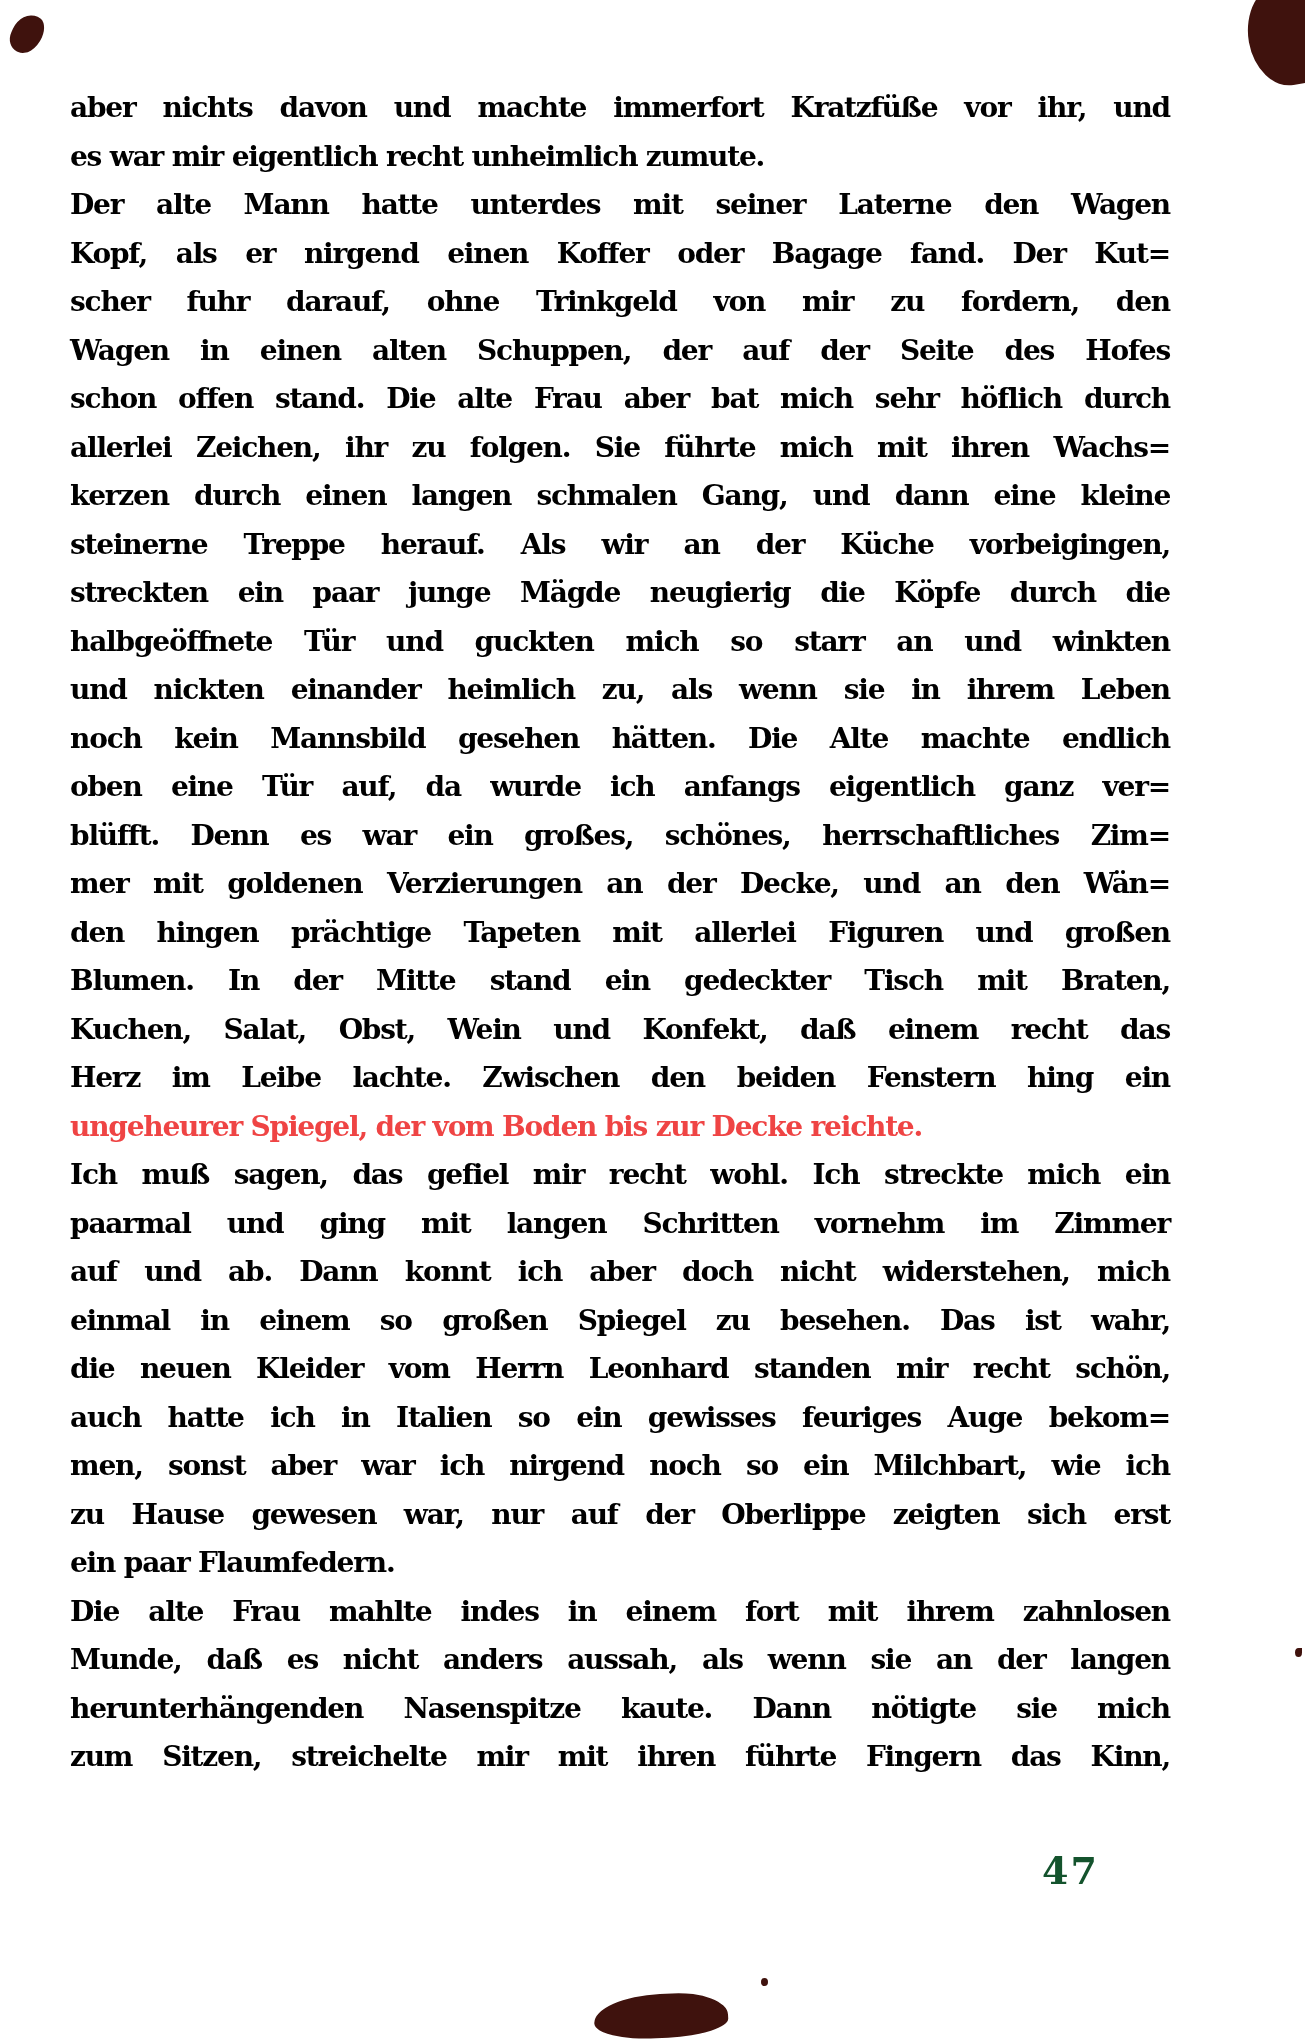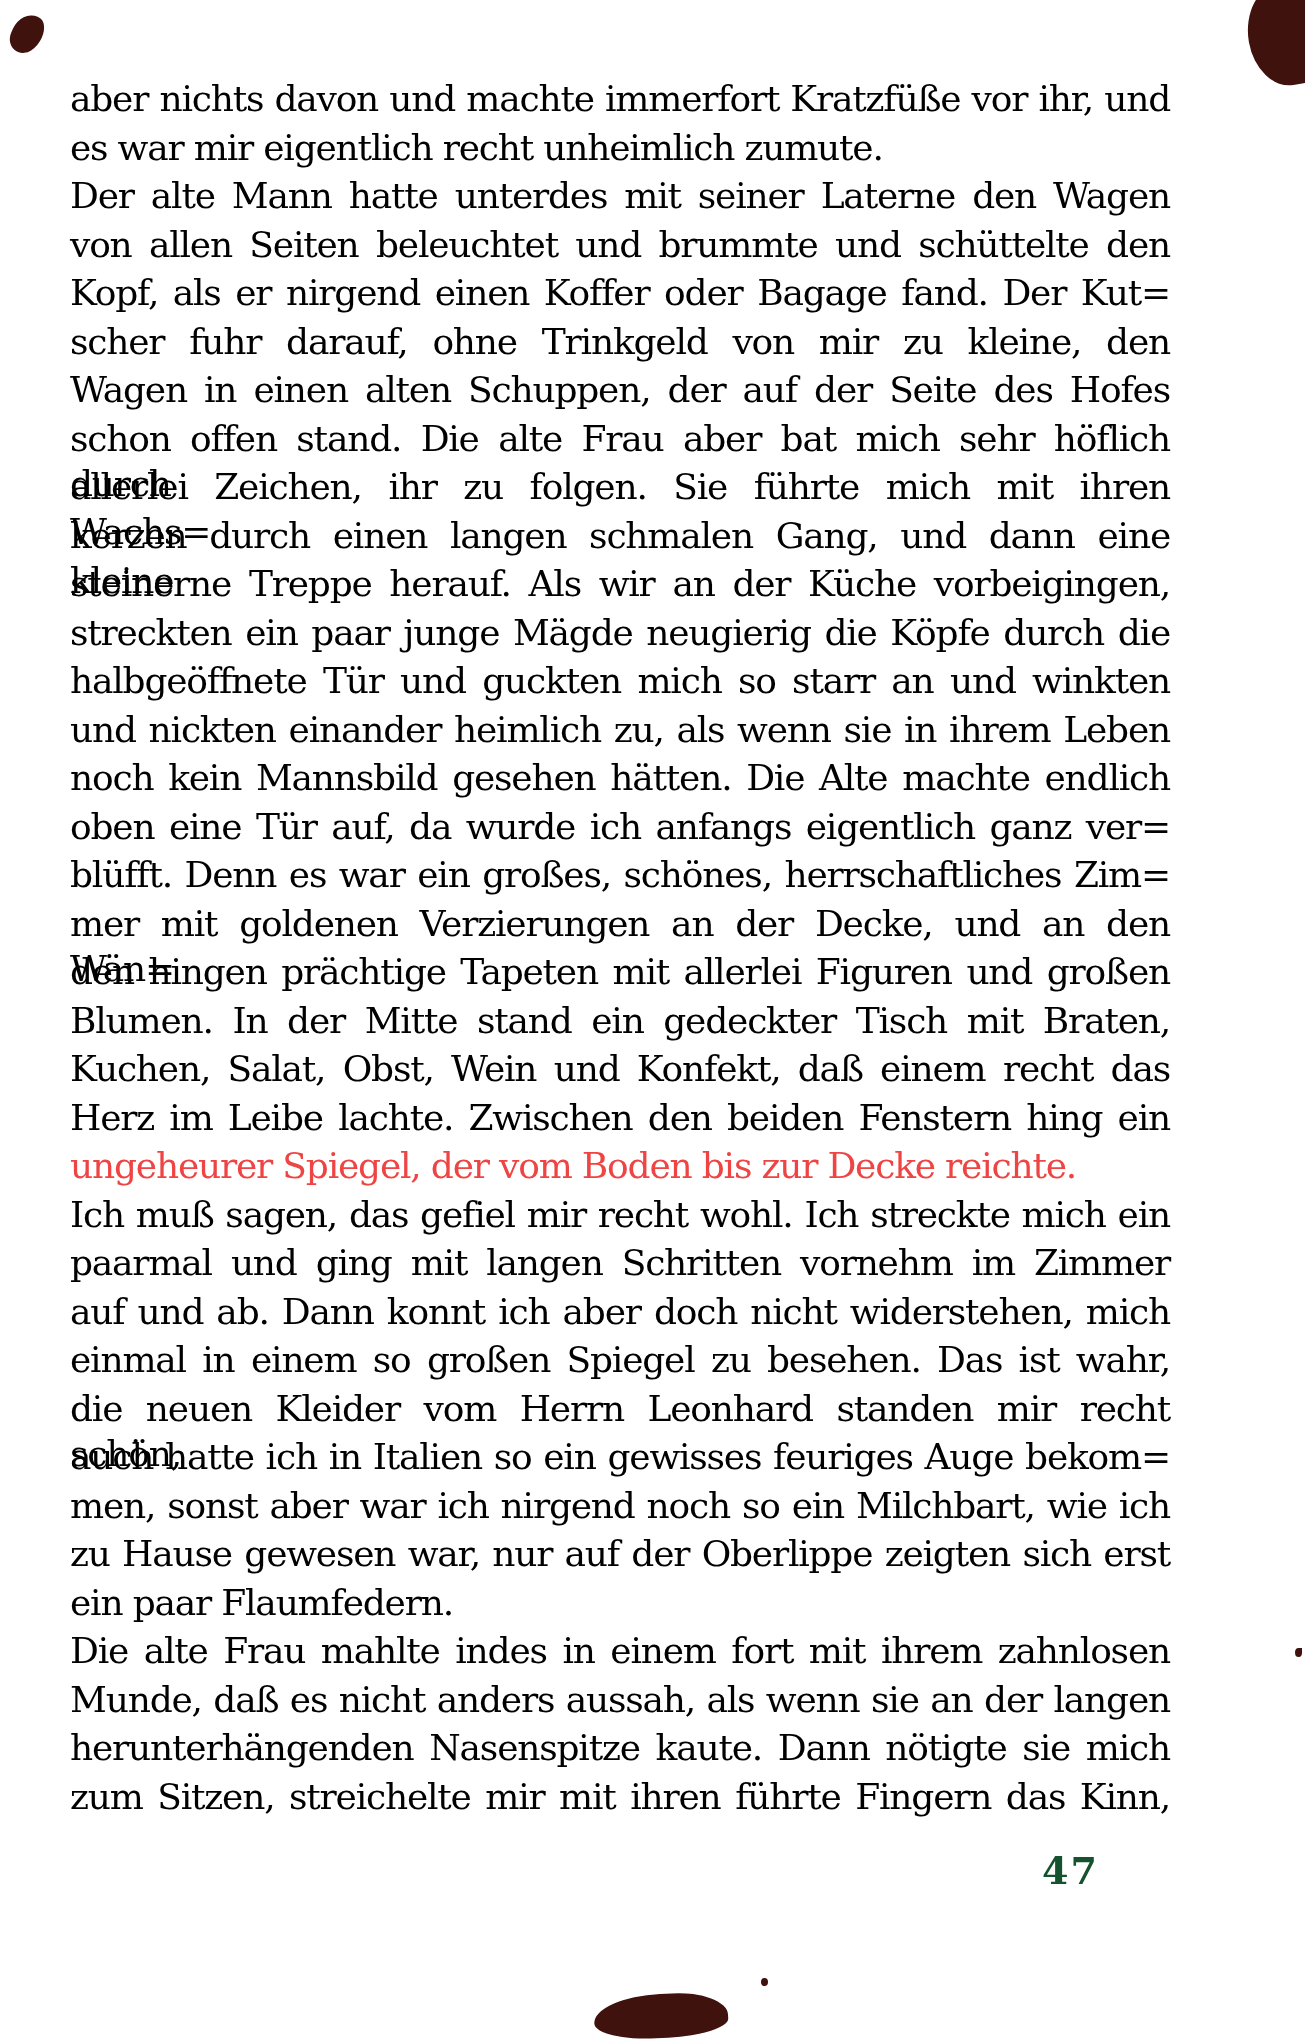--- a/index.html
+++ b/index.html
@@ -15,23 +15,23 @@
     overflow: hidden;
     font-family: "DejaVu Serif", "Liberation Serif", serif;
   }
   .text-block {
     position: absolute;
     left: 70px;
     top: 76px;
     width: 1100px;
   }
   .line {
-    font-size: 36px;
-    font-weight: normal;
-    line-height: 45px;
+    font-size: 28px;
+    font-weight: bold;
+    line-height: 64px;
     height: 48.5px;
     letter-spacing: -1.2px;
     color: #000000;
     white-space: normal;
   }
   .line.j {
     text-align: justify;
     text-align-last: justify;
   }
   .line.l {
@@ -74,23 +74,22 @@
   }
 </style>
 </head>
 <body>
 
 <div class="page" style="background: rgb(255, 255, 255);">
   <div class="text-block" id="text-block">
       <div class="line j" style="color: rgb(0, 0, 0);">aber nichts davon und machte immerfort Kratzfüße vor ihr, und</div>
       <div class="line l" style="color: rgb(0, 0, 0);">es war mir eigentlich recht unheimlich zumute.</div>
       <div class="line j" style="color: rgb(0, 0, 0);">Der alte Mann hatte unterdes mit seiner Laterne den Wagen</div>
-      <div class="line j" style="color: rgb(0, 0, 0);">von allen Seiten beleuchtet und brummte und schüttelte den</div>
       <div class="line j" style="color: rgb(0, 0, 0);">Kopf, als er nirgend einen Koffer oder Bagage fand. Der Kut=</div>
-      <div class="line j" style="color: rgb(0, 0, 0);">scher fuhr darauf, ohne Trinkgeld von mir zu kleine, den</div>
+      <div class="line j" style="color: rgb(0, 0, 0);">scher fuhr darauf, ohne Trinkgeld von mir zu fordern, den</div>
       <div class="line j" style="color: rgb(0, 0, 0);">Wagen in einen alten Schuppen, der auf der Seite des Hofes</div>
       <div class="line j" style="color: rgb(0, 0, 0);">schon offen stand. Die alte Frau aber bat mich sehr höflich durch</div>
       <div class="line j" style="color: rgb(0, 0, 0);">allerlei Zeichen, ihr zu folgen. Sie führte mich mit ihren Wachs=</div>
       <div class="line j" style="color: rgb(0, 0, 0);">kerzen durch einen langen schmalen Gang, und dann eine kleine</div>
       <div class="line j" style="color: rgb(0, 0, 0);">steinerne Treppe herauf. Als wir an der Küche vorbeigingen,</div>
       <div class="line j" style="color: rgb(0, 0, 0);">streckten ein paar junge Mägde neugierig die Köpfe durch die</div>
       <div class="line j" style="color: rgb(0, 0, 0);">halbgeöffnete Tür und guckten mich so starr an und winkten</div>
       <div class="line j" style="color: rgb(0, 0, 0);">und nickten einander heimlich zu, als wenn sie in ihrem Leben</div>
       <div class="line j" style="color: rgb(0, 0, 0);">noch kein Mannsbild gesehen hätten. Die Alte machte endlich</div>
       <div class="line j" style="color: rgb(0, 0, 0);">oben eine Tür auf, da wurde ich anfangs eigentlich ganz ver=</div>

